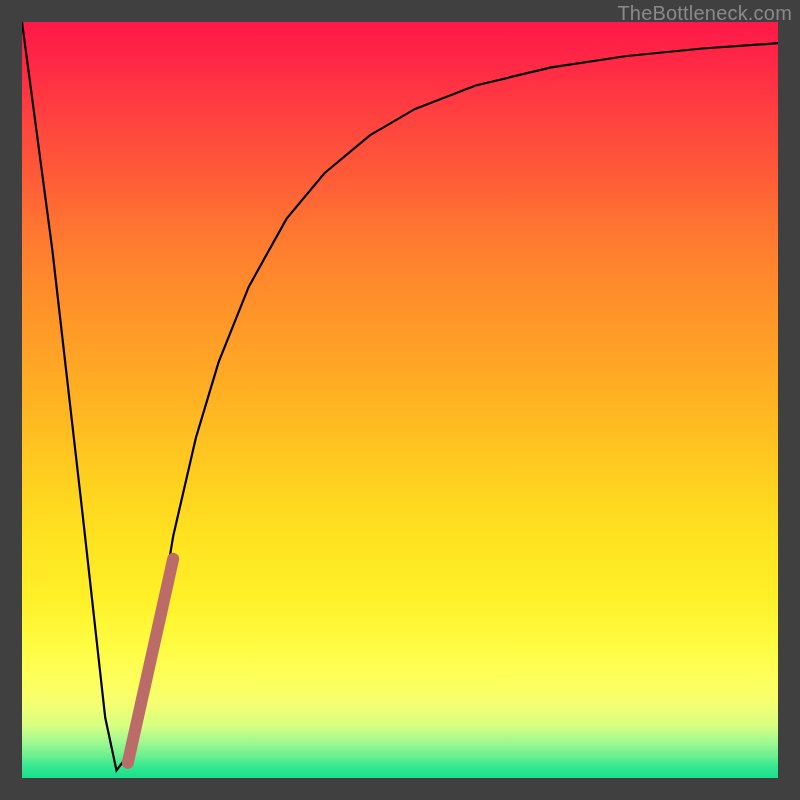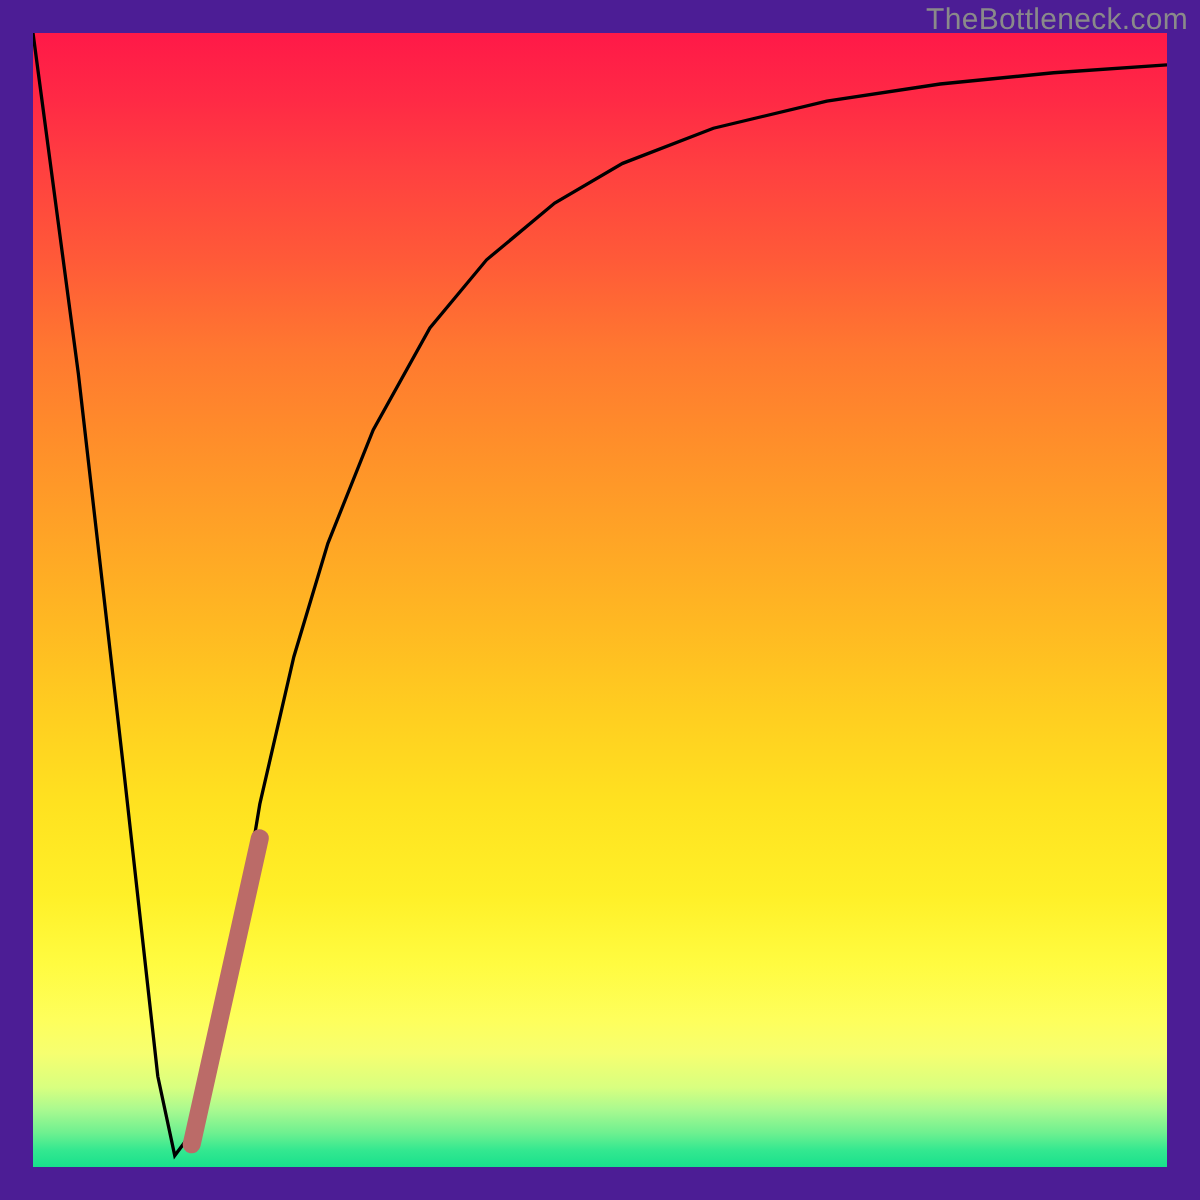--- a/index.html
+++ b/index.html
@@ -9,21 +9,21 @@
     height: 800px;
     background: #000;
     overflow: hidden;
   }
   .frame {
     position: absolute;
     left: 0;
     top: 0;
     width: 800px;
     height: 800px;
-    background: #4c1d95;
+    background: #404040;
   }
   .plot-area {
     position: absolute;
     left: 22px;
     top: 22px;
     width: 756px;
     height: 756px;
     overflow: hidden;
   }
   .gradient {

